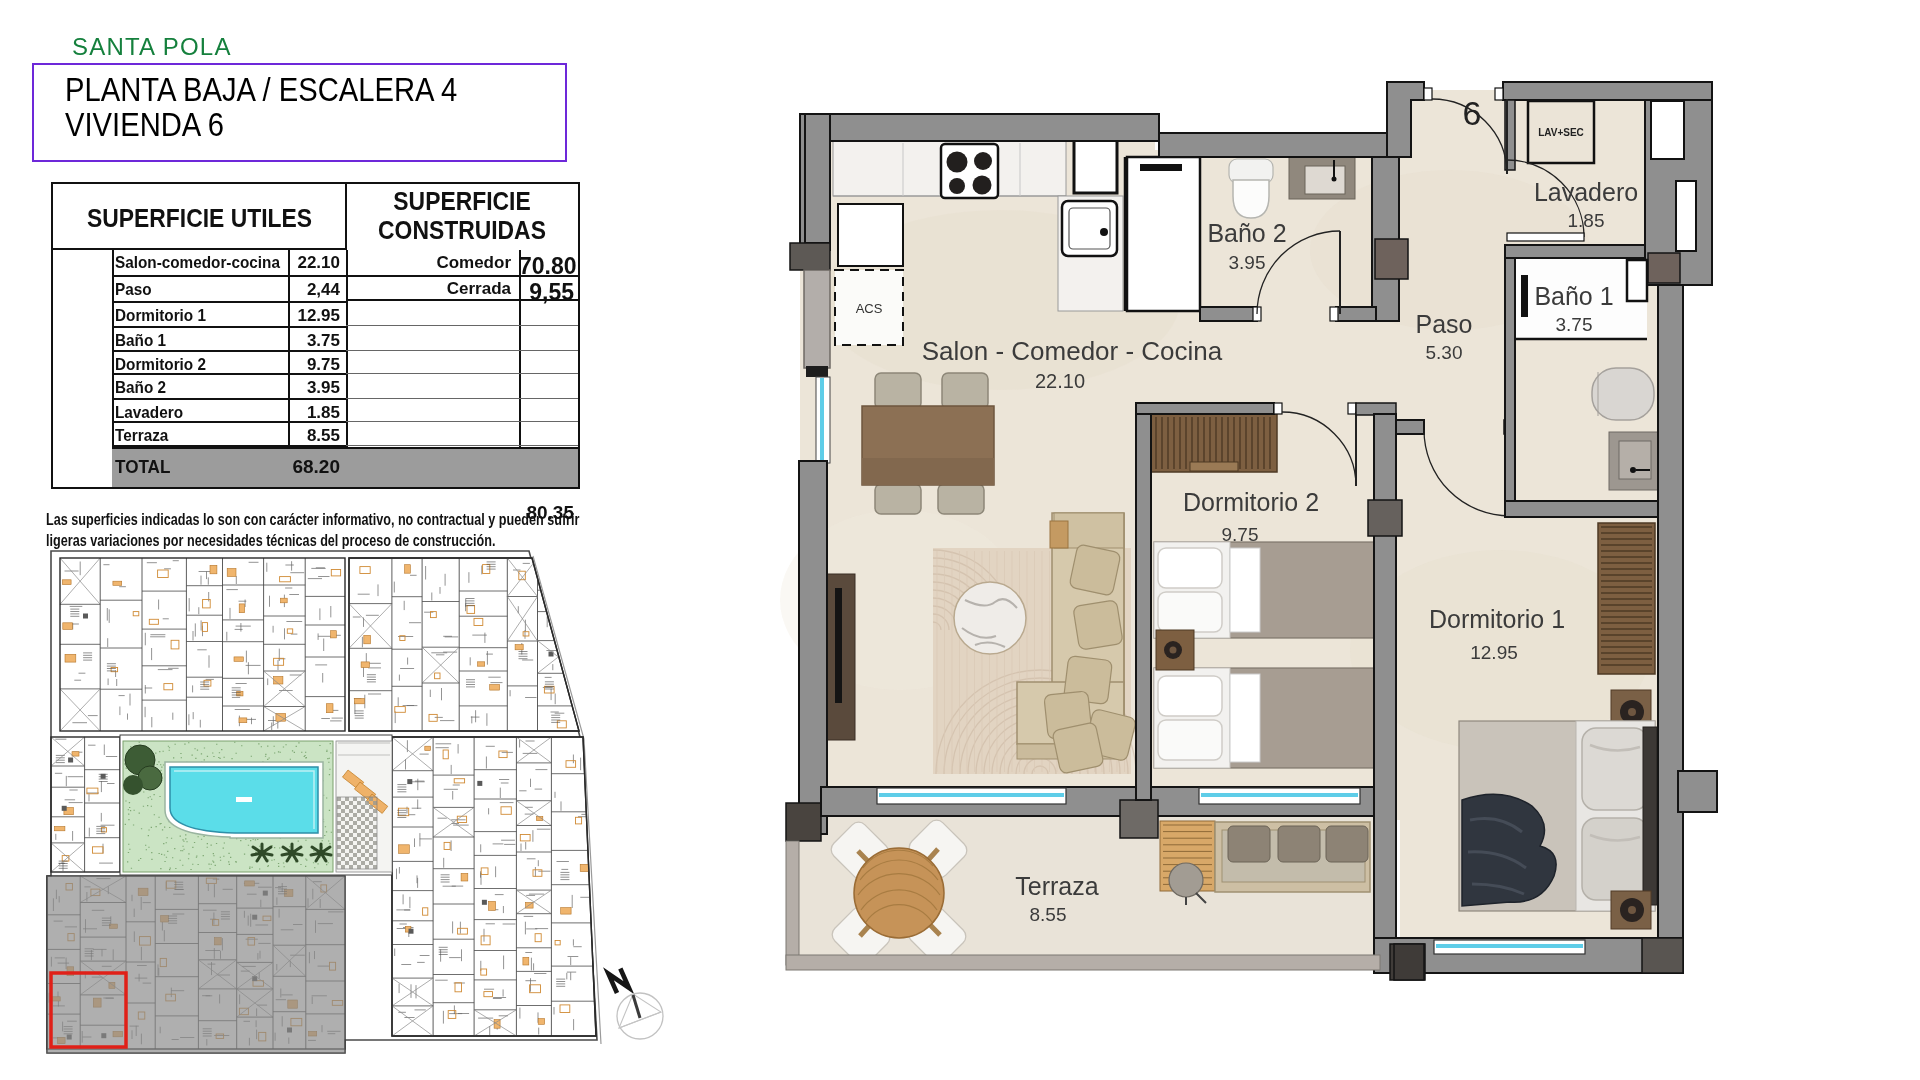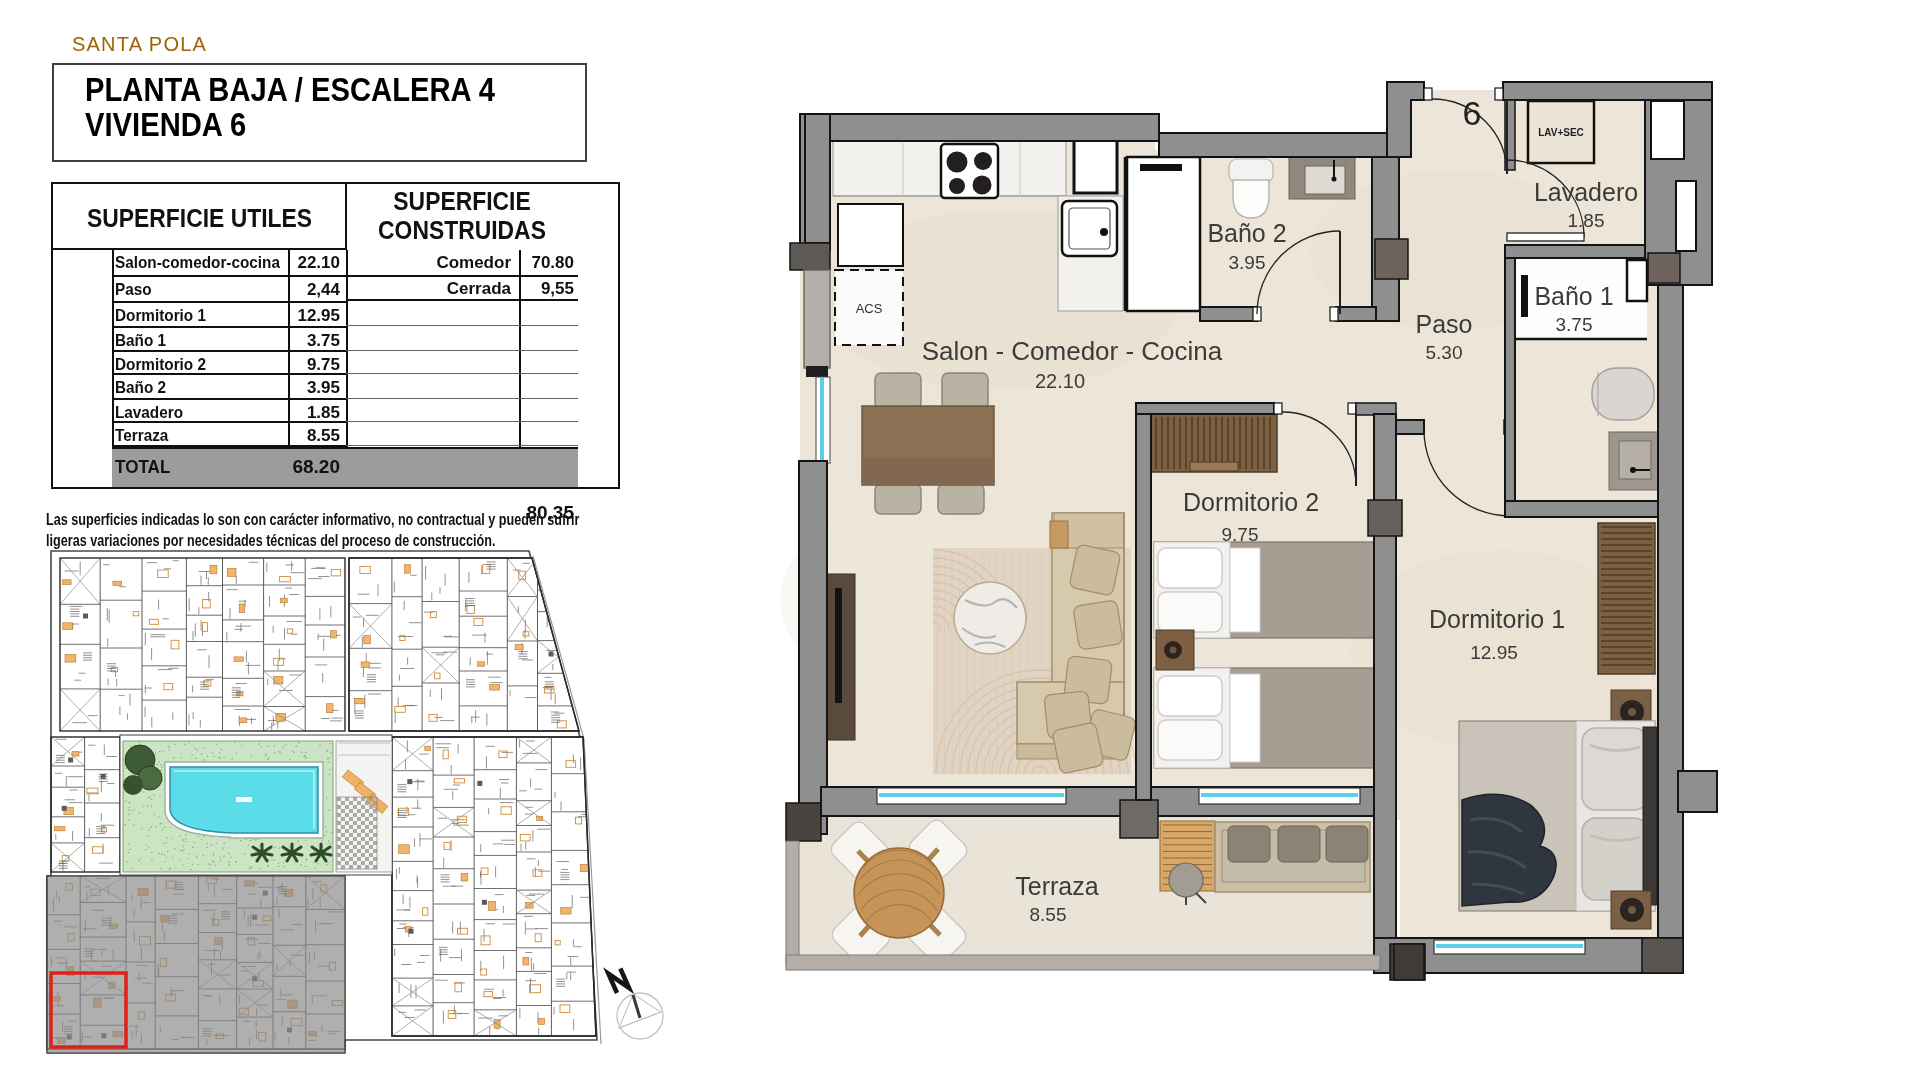--- a/index.html
+++ b/index.html
@@ -1,27 +1,27 @@
 <!DOCTYPE html>
 <html><head><meta charset="utf-8"><style>
 html,body{margin:0;padding:0;width:1920px;height:1080px;background:#ffffff;font-family:"Liberation Sans",sans-serif;overflow:hidden;}
 .rlabel{position:absolute;left:62px;font-size:17px;font-weight:bold;color:#111;transform:scaleX(0.9);transform-origin:left;white-space:nowrap;}
 .rval{position:absolute;left:235px;width:52px;text-align:right;font-size:17px;font-weight:bold;color:#111;}
 .rlabel2{position:absolute;left:330px;width:128px;text-align:right;font-size:17px;font-weight:bold;color:#111;}
-.rval2{position:absolute;left:466px;width:55px;text-align:right;font-size:17px;font-weight:bold;color:#111;}
+.rval2{position:absolute;left:466px;width:55px;text-align:right;font-size:23px;font-weight:bold;color:#111;}
 </style></head>
 <body>
 
-<div style="position:absolute;left:72px;top:33px;font-size:20px;color:#a16207;letter-spacing:1.2px;font-weight:500;">SANTA POLA</div>
+<div style="position:absolute;left:72px;top:33px;font-size:24px;color:#15803d;letter-spacing:1.2px;font-weight:500;">SANTA POLA</div>
 
-<div style="position:absolute;left:52px;top:63px;width:531px;height:95px;border:2px solid #404040;font-weight:bold;">
+<div style="position:absolute;left:32px;top:63px;width:531px;height:95px;border:2px solid #6d28d9;">
 <div style="position:absolute;left:31px;top:7px;font-size:33px;color:#000;transform:scaleX(0.885);transform-origin:left;line-height:35px;white-space:nowrap;">PLANTA BAJA / ESCALERA 4<br>VIVIENDA 6</div>
 </div>
 
-<div style="position:absolute;left:51px;top:182px;width:525px;height:303px;border:2px solid #111;padding-left:40px;">
+<div style="position:absolute;left:51px;top:182px;width:525px;height:303px;border:2px solid #111;">
   <div style="position:absolute;left:0;top:0;width:292px;height:64px;border-right:2px solid #111;border-bottom:2px solid #111;"></div>
   <div style="position:absolute;left:0px;top:19px;width:293px;text-align:center;font-size:26px;font-weight:bold;transform:scaleX(0.88);color:#111;">SUPERFICIE UTILES</div>
   <div style="position:absolute;left:293px;top:3px;width:232px;text-align:center;font-size:26px;font-weight:bold;transform:scaleX(0.88);line-height:29px;color:#111;">SUPERFICIE<br>CONSTRUIDAS</div>
 
   <div style="position:absolute;left:59px;top:66px;width:0;height:237px;border-left:2px solid #111;"></div>
   <div style="position:absolute;left:235px;top:66px;width:0;height:237px;border-left:2px solid #111;"></div>
   <div style="position:absolute;left:466px;top:66px;width:0;height:237px;border-left:2px solid #111;"></div>
   <div style="position:absolute;left:293px;top:66px;width:0;height:237px;border-left:2px solid #111;"></div>
   <div style="position:absolute;left:59px;top:263px;width:466px;height:38px;background:#9c9c9c;border-top:2px solid #111;"></div>
   <div style="position:absolute;left:59px;top:66px;width:234px;height:25px;border-bottom:2px solid #111;"></div>

